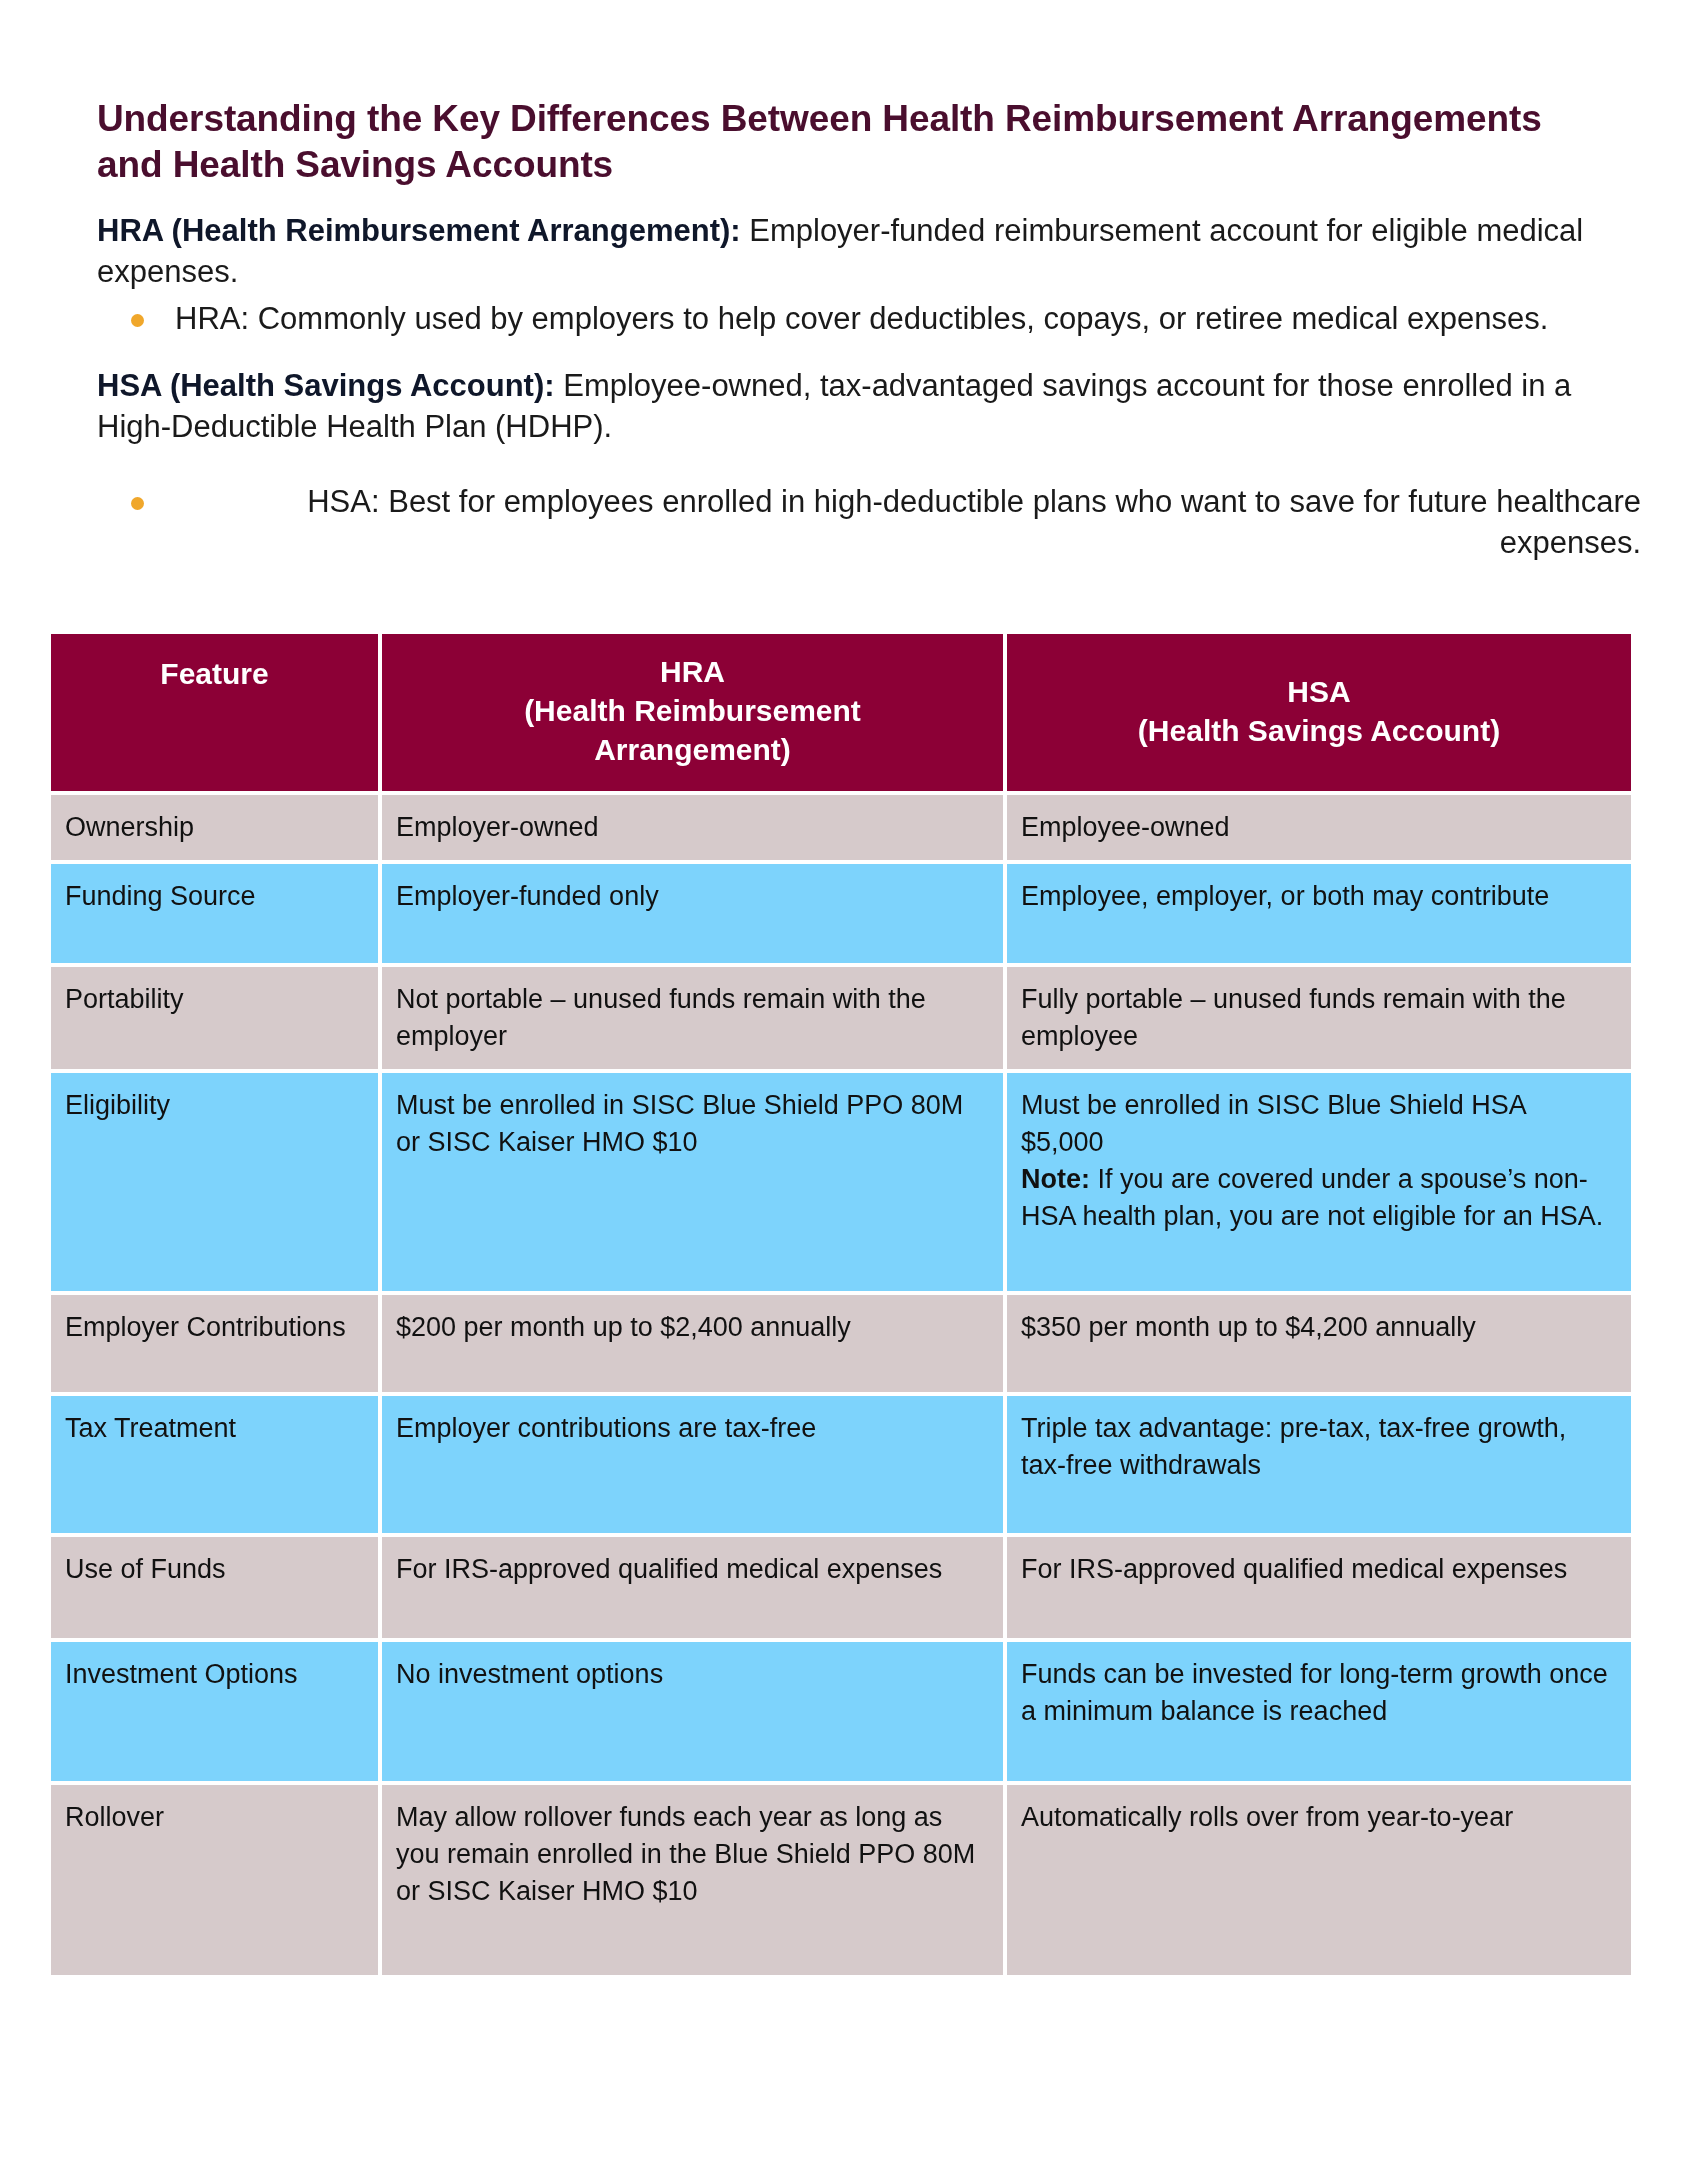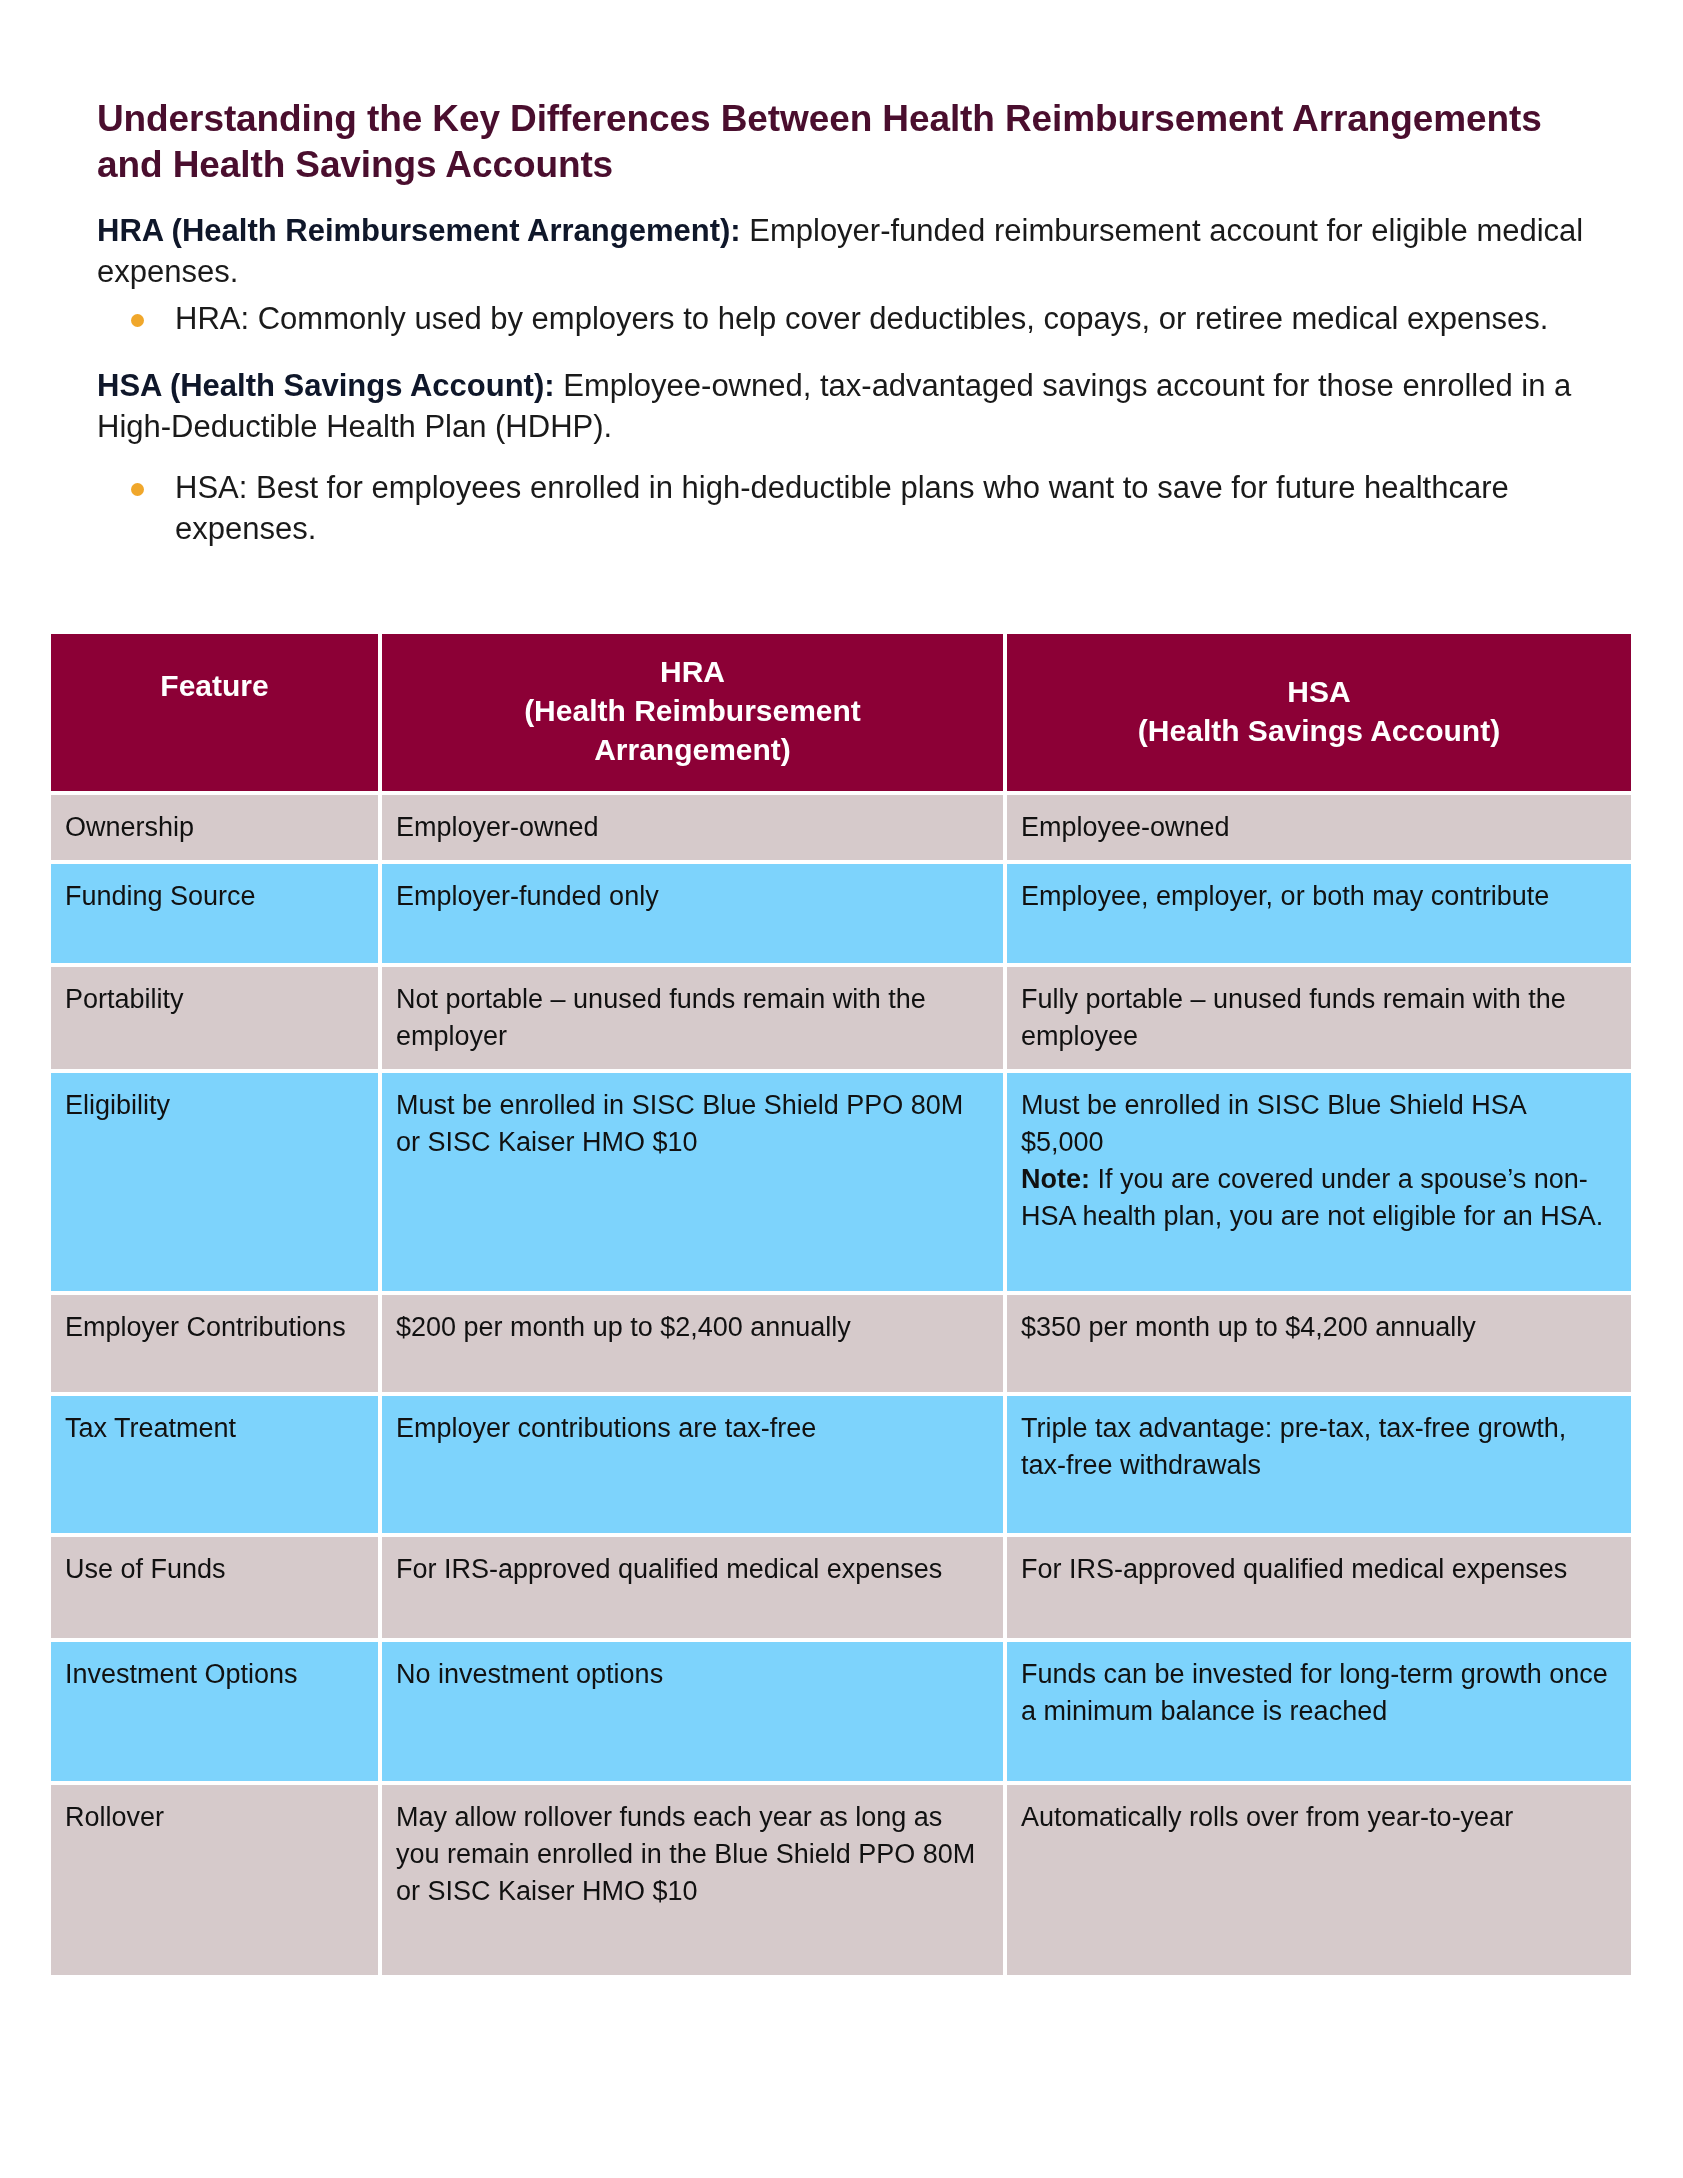--- a/index.html
+++ b/index.html
@@ -56,21 +56,22 @@
     margin-top: 26px;
   }
 
   .bullet-row {
     display: flex;
     align-items: flex-start;
     margin: 6px 0 0 0;
     padding-left: 34px;
   }
   .bullet-row.gap {
-    margin-top: 20px;
+    margin-top: 34px;
+    text-align: right;
   }
   .bullet-dot {
     flex: 0 0 auto;
     width: 14px;
     margin-right: 30px;
     margin-top: 16px;
     height: 13px;
   }
   .bullet-dot span {
     display: block;
@@ -107,21 +108,21 @@
     line-height: 39px;
     font-weight: bold;
     text-align: center;
     vertical-align: middle;
     padding: 18px 14px 22px 14px;
     height: 125px;
     box-sizing: border-box;
   }
   .cmp-table th.th-feature {
     vertical-align: top;
-    padding-top: 32px;
+    padding-top: 20px;
   }
 
   .cmp-table td {
     font-size: 27px;
     line-height: 37px;
     color: #111111;
     vertical-align: top;
     padding: 14px 16px 14px 14px;
     box-sizing: border-box;
   }

